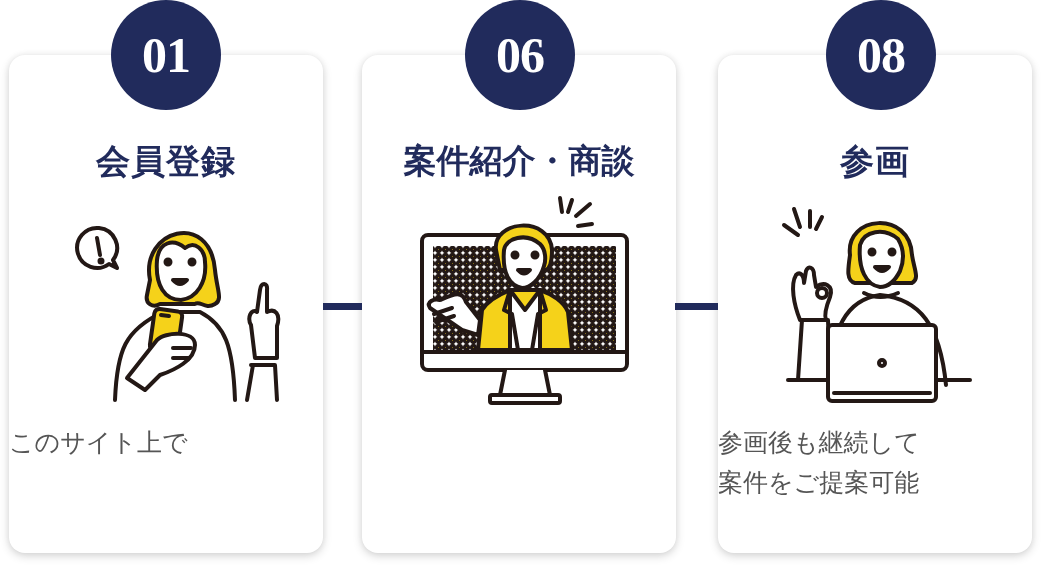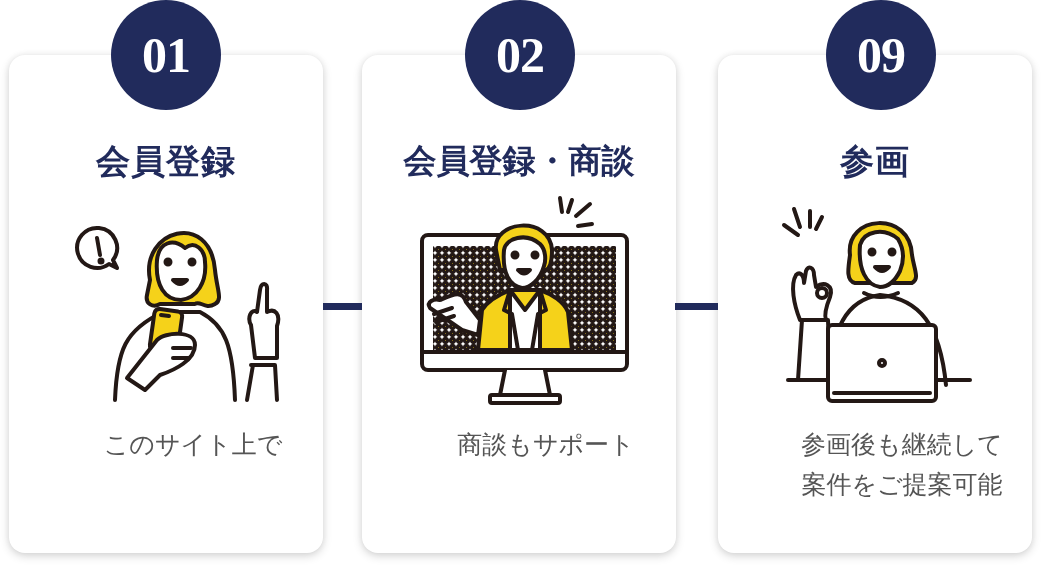--- a/index.html
+++ b/index.html
@@ -53,22 +53,21 @@
     z-index: 3;
   }
   .title.t1 { left: 9px; }
   .title.t2 { left: 362px; font-size: 33px; letter-spacing: 0; }
   .title.t3 { left: 718px; }
 
   .desc {
     position: absolute;
     top: 425px;
     width: 368px;
-    text-align: center;
-    font-family: Liberation Serif, serif;
+    font-family: Liberation Mono, monospace;
     font-size: 25px;
     line-height: 40px;
     color: #555555;
     z-index: 3;
   }
   .desc.d1 { left: 9px; }
   .desc.d2 { left: 362px; }
   .desc.d3 { left: 718px; }
   .desc span { display: block; }
 
@@ -91,25 +90,25 @@
 <body>
 
 <div class="card c1"></div>
 <div class="card c2"></div>
 <div class="card c3"></div>
 
 <div class="connector k1"></div>
 <div class="connector k2"></div>
 
 <div class="badge b1">01</div>
-<div class="badge b2">02</div>
-<div class="badge b3">09</div>
+<div class="badge b2">06</div>
+<div class="badge b3">08</div>
 
 <div class="title t1">会員登録</div>
-<div class="title t2">会員登録・商談</div>
+<div class="title t2">案件紹介・商談</div>
 <div class="title t3">参画</div>
 
 <svg class="illus i1" viewBox="0 0 240 210" fill="none" stroke="#231815" stroke-width="4" stroke-linecap="round" stroke-linejoin="round">
 
   <path d="M44 28 a20 20 0 1 0 10 36 l8 4 -4 -8 a20 20 0 0 0 -14 -32 z" fill="#fff"></path>
   <line x1="42" y1="38" x2="45" y2="55"></line>
   <circle cx="46" cy="61" r="1.5" fill="#231815"></circle>
 
   <path d="M95 80 C 85 30, 155 10, 160 70 C 162 90, 168 100, 160 104 C 150 110, 145 100, 140 104 L 105 104 C 98 108, 90 104, 92 95 Z" fill="#f5d21a"></path>
 
@@ -196,18 +195,17 @@
 
   <rect x="68" y="130" width="108" height="76" rx="4" fill="#fff"></rect>
   <line x1="74" y1="198" x2="170" y2="198"></line>
   <circle cx="122" cy="168" r="3"></circle>
 </svg>
 
 <div class="desc d1">
   <span>このサイト上で</span>
 </div>
 <div class="desc d2">
-  <span>商談もサポート</span>
 </div>
 <div class="desc d3">
   <span>参画後も継続して</span>
   <span>案件をご提案可能</span>
 </div>
 
 </body></html>

